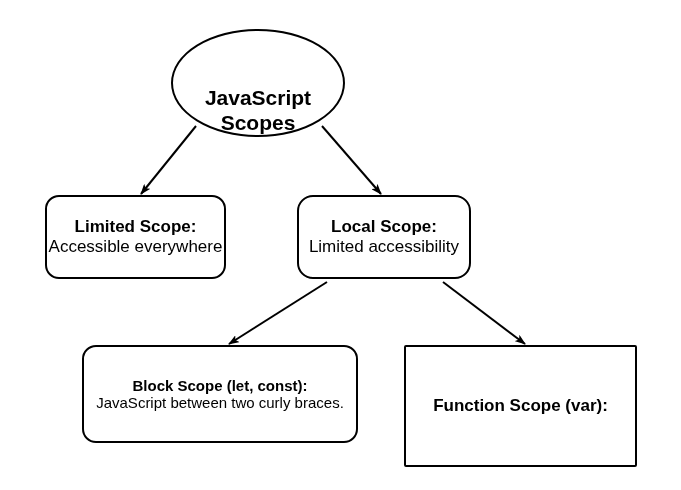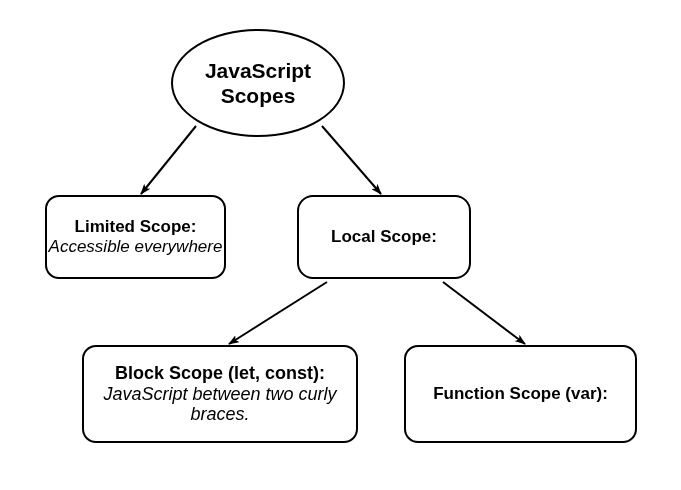--- a/index.html
+++ b/index.html
@@ -40,32 +40,32 @@
     justify-content: center;
     text-align: center;
     line-height: 1.16;
   }
   .node .title {
     font-weight: bold;
     white-space: nowrap;
   }
   .node .desc {
     font-weight: normal;
-    font-style: italic;
   }
 
   
   #node-root {
     left: 171px;
     top: 29px;
     width: 174px;
     height: 108px;
     border-radius: 50%;
     font-size: 21px;
     font-weight: bold;
+    justify-content: flex-end;
   }
   #node-root .title {
     line-height: 1.2;
     white-space: normal;
   }
 
   
   #node-global {
     left: 45px;
     top: 195px;
@@ -83,28 +83,28 @@
     font-size: 17px;
   }
 
   
   #node-block {
     left: 82px;
     top: 345px;
     width: 276px;
     height: 98px;
     border-radius: 14px;
-    font-size: 18px;
+    font-size: 15px;
   }
   #node-function {
     left: 404px;
     top: 345px;
     width: 233px;
-    height: 98px;
-    border-radius: 14px;
+    height: 122px;
+    border-radius: 2px;
     font-size: 17px;
     align-items: center;
   }
 </style>
 </head>
 <body>
 
 <div id="canvas">
 
   <svg id="edges" viewBox="0 0 681 490" width="681" height="490" xmlns="http://www.w3.org/2000/svg">
@@ -127,20 +127,21 @@
     <span class="title">JavaScript Scopes</span>
   </div>
 
   <div class="node" id="node-global">
     <span class="title">Limited Scope:</span>
     <span class="desc">Accessible everywhere</span>
   </div>
 
   <div class="node" id="node-local">
     <span class="title">Local Scope:</span>
+    <span class="desc">Limited accessibility</span>
   </div>
 
   <div class="node" id="node-block">
     <span class="title">Block Scope (let, const):</span>
     <span class="desc">JavaScript between two curly braces.</span>
   </div>
 
   <div class="node" id="node-function">
     <span class="title">Function Scope (var):</span>
   </div>

